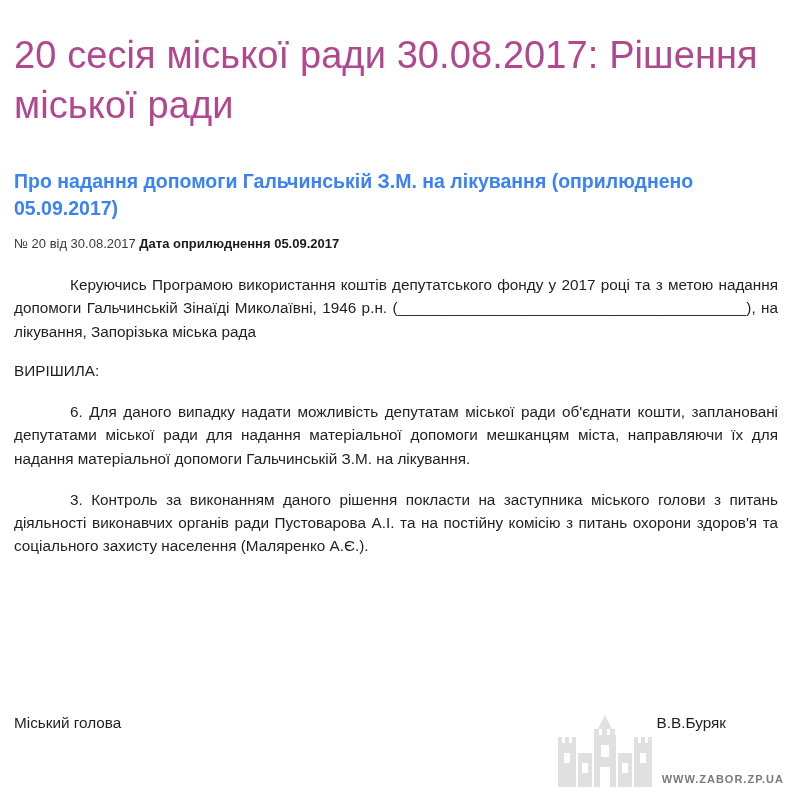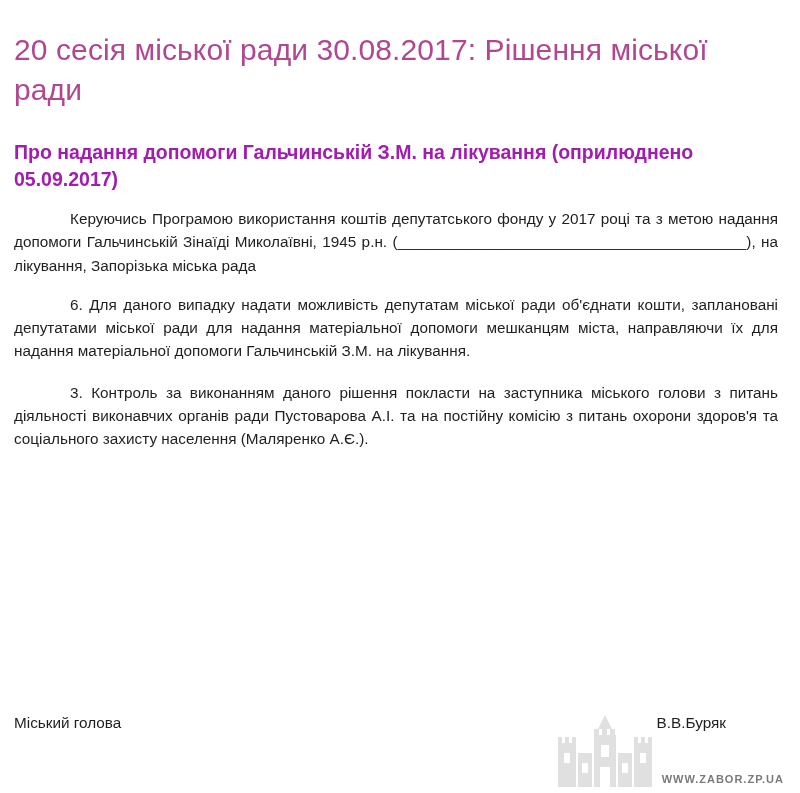--- a/index.html
+++ b/index.html
@@ -16,32 +16,32 @@
     overflow: hidden;
   }
   .page {
     position: relative;
     width: 800px;
     height: 793px;
     box-sizing: border-box;
     padding: 30px 22px 0 14px;
   }
   .doc-title {
-    font-size: 30px;
+    font-size: 38px;
     line-height: 1.32;
     font-weight: 400;
     color: #b0478f;
-    margin: 0 0 30px 0;
+    margin: 0 0 38px 0;
     letter-spacing: 0.1px;
   }
   .doc-subtitle {
     font-size: 19.5px;
     line-height: 1.38;
     font-weight: bold;
-    color: #a21caf;
+    color: #3b82f6;
     margin: 0 0 14px 0;
   }
   .doc-meta {
     font-size: 13px;
     color: #3a3a3a;
     margin: 0 0 20px 0;
     line-height: 1.3;
   }
   .doc-meta .meta-bold {
     font-weight: bold;
@@ -119,23 +119,28 @@
 </style>
 </head>
 <body>
 
 <div class="page">
 
   <h1 class="doc-title">20 сесія міської ради 30.08.2017: Рішення міської ради</h1>
 
   <h2 class="doc-subtitle">Про надання допомоги Гальчинській З.М. на лікування (оприлюднено 05.09.2017)</h2>
 
+  <div class="doc-meta">
+    <span>№ 20 від 30.08.2017</span>
+    <span class="meta-bold">Дата оприлюднення 05.09.2017</span>
+  </div>
 
-  <p class="body-par indent gap-small">Керуючись Програмою використання коштів депутатського фонду у 2017 році та з метою надання допомоги Гальчинській Зінаїді Миколаївні, 1945 р.н. (_________________________________________), на лікування, Запорізька міська рада</p>
+  <p class="body-par indent gap-small">Керуючись Програмою використання коштів депутатського фонду у 2017 році та з метою надання допомоги Гальчинській Зінаїді Миколаївні, 1946 р.н. (_________________________________________), на лікування, Запорізька міська рада</p>
 
+  <p class="body-par noindent gap-med">ВИРІШИЛА:</p>
 
   <p class="body-par indent gap-med">6. Для даного випадку надати можливість депутатам міської ради об'єднати кошти, заплановані депутатами міської ради для надання матеріальної допомоги мешканцям міста, направляючи їх для надання матеріальної допомоги Гальчинській З.М. на лікування.</p>
 
   <p class="body-par indent">3. Контроль за виконанням даного рішення покласти на заступника міського голови з питань діяльності виконавчих органів ради Пустоварова А.І. та на постійну комісію з питань охорони здоров'я та соціального захисту населення (Маляренко А.Є.).</p>
 
   <div class="sign-row">
     <span>Міський голова</span>
     <span class="sign-right">В.В.Буряк</span>
   </div>
 

